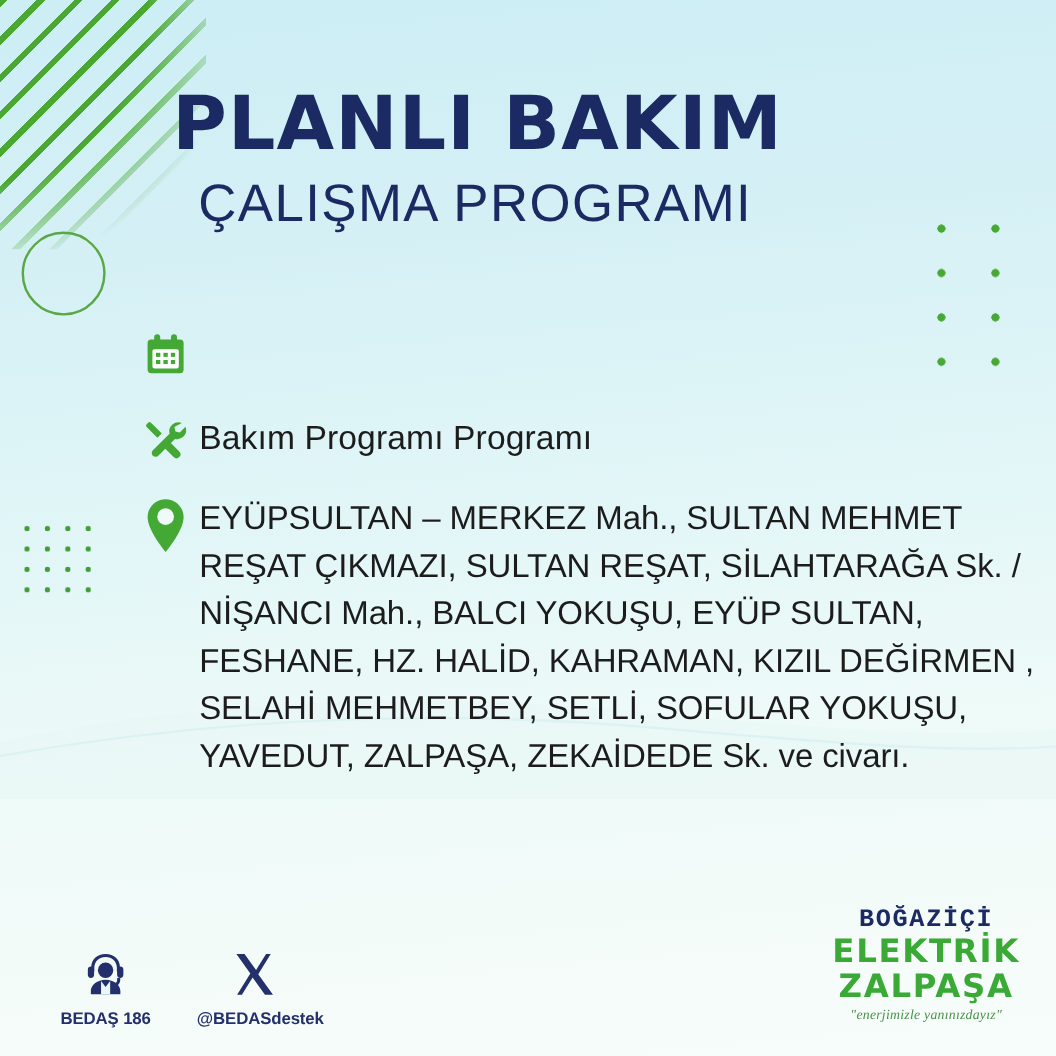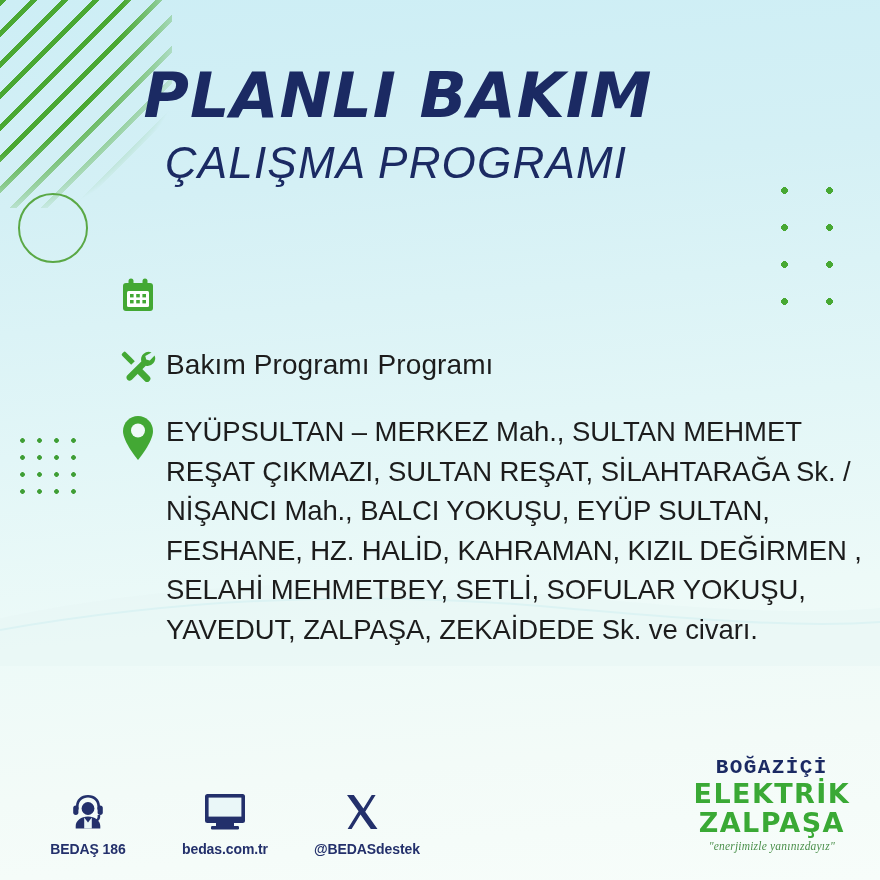--- a/index.html
+++ b/index.html
@@ -60,23 +60,22 @@
 
   #wave {
     left: 0; top: 556px;
     width: 880px; height: 110px;
     opacity: .55;
   }
 
   
   #header {
     position: absolute;
-    top: 65px; left: 0; width: 796px;
+    top: 72px; left: 0; width: 796px;
     text-align: center;
-    font-style: italic;
   }
   #title-main {
     font-family: "DejaVu Sans", sans-serif;
     font-weight: 700;
     font-size: 62px;
     letter-spacing: 1px;
     color: #1b2a63;
     line-height: 1.0;
     margin: 0;
   }
@@ -130,21 +129,21 @@
     position: absolute;
     left: 0; bottom: 14px;
     width: 880px;
     height: 110px;
   }
   #contacts {
     position: absolute;
     left: 40px; bottom: 8px;
     display: flex;
     align-items: flex-end;
-    gap: 41px;
+    gap: 28px;
   }
   .contact {
     width: 96px;
     text-align: center;
   }
   .contact .cico {
     height: 56px;
     display: flex; align-items: center; justify-content: center;
   }
   .contact .clabel {
@@ -275,31 +274,20 @@
               <path d="M32.6 25.9 v1.8 c0 2-1.7 3.5-3.8 3.5 h-2.6 v2.3 h2.6 c3.5 0 6.4-2.6 6.4-5.8 v-1.8 z"></path>
               <circle cx="23" cy="19.5" r="6.4"></circle>
               <path d="M23 27.5 c-6.8 0-12.3 4.2-12.3 9.4 v2.6 h24.6 v-2.6 c0-5.2-5.5-9.4-12.3-9.4 z"></path>
             </g>
             <path d="M19.2 28.4 L23 33.4 L26.8 28.4 L26.8 39.5 L19.2 39.5 Z" fill="#eaf7f8"></path>
           </svg>
         </span>
         <span class="clabel">BEDAŞ 186</span>
       </div>
 
-      <div class="contact">
-        <span class="cico">
-          <svg width="48" height="44" viewBox="0 0 48 44">
-            <rect x="4" y="4" width="40" height="29" rx="2.5" fill="#23306b"></rect>
-            <rect x="7.6" y="7.6" width="32.8" height="19" fill="#eaf7f8"></rect>
-            <rect x="15" y="33" width="18" height="3.2" fill="#23306b"></rect>
-            <rect x="10" y="36" width="28" height="3.4" rx="1.2" fill="#23306b"></rect>
-          </svg>
-        </span>
-        <span class="clabel">bedas.com.tr</span>
-      </div>
 
       <div class="contact">
         <span class="cico">
           <svg width="44" height="44" viewBox="0 0 44 44">
             <path d="M7 5 L18.6 21.2 L7.6 39 L11.6 39 L20.5 24.6 L30.8 39 L37.5 39 L25.2 21.8 L35.6 5 L31.7 5 L23.4 18.4 L13.8 5 Z" fill="#23306b"></path>
           </svg>
         </span>
         <span class="clabel">@BEDASdestek</span>
       </div>
 

